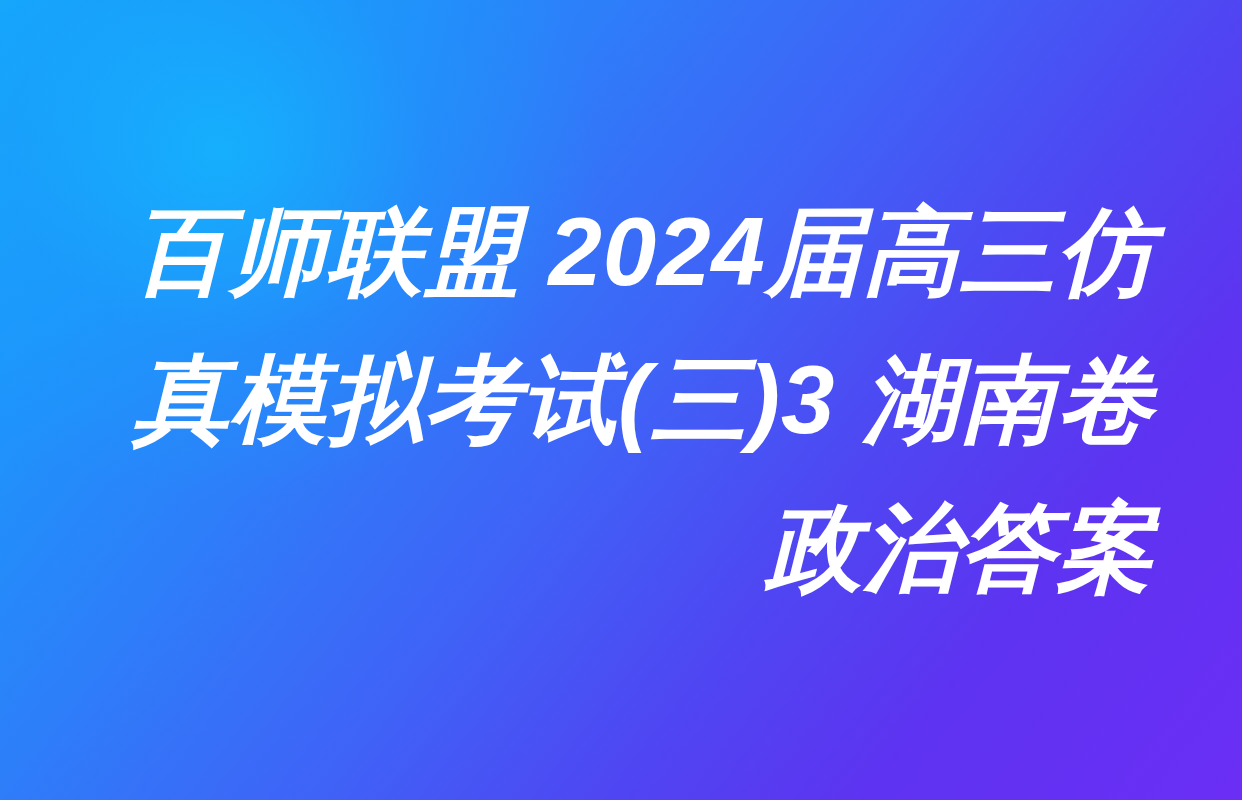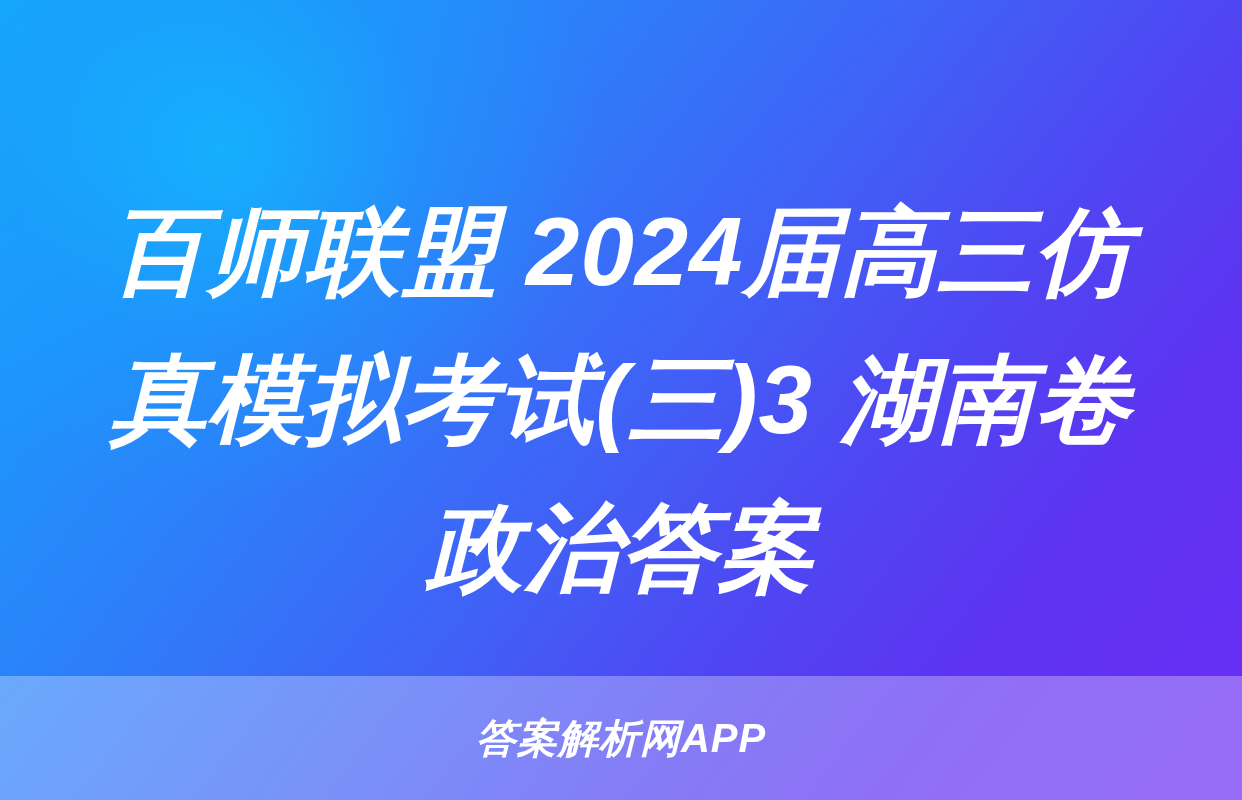--- a/index.html
+++ b/index.html
@@ -50,21 +50,21 @@
   }
 
   
   .title-block {
     position: absolute;
     left: 0;
     right: 0;
     top: 178px;
     padding: 0 88px;
     box-sizing: border-box;
-    text-align: center;
+    text-align: right;
     color: #ffffff;
     font-size: 96px;
     line-height: 148px;
     font-weight: 700;
     font-style: italic;
     letter-spacing: 1px;
     white-space: pre-line;
     text-rendering: optimizeLegibility;
   }
 
@@ -96,17 +96,14 @@
 
 <div class="poster">
 
   <div class="poster-bg"></div>
   <div class="poster-bg-bloom"></div>
 
   <div class="title-block">百师联盟 2024届高三仿
 真模拟考试(三)3 湖南卷
 政治答案</div>
 
-  <div class="footer-band">
-    <div class="footer-watermark">答案解析网APP</div>
-  </div>
 
 </div>
 
 </body></html>

